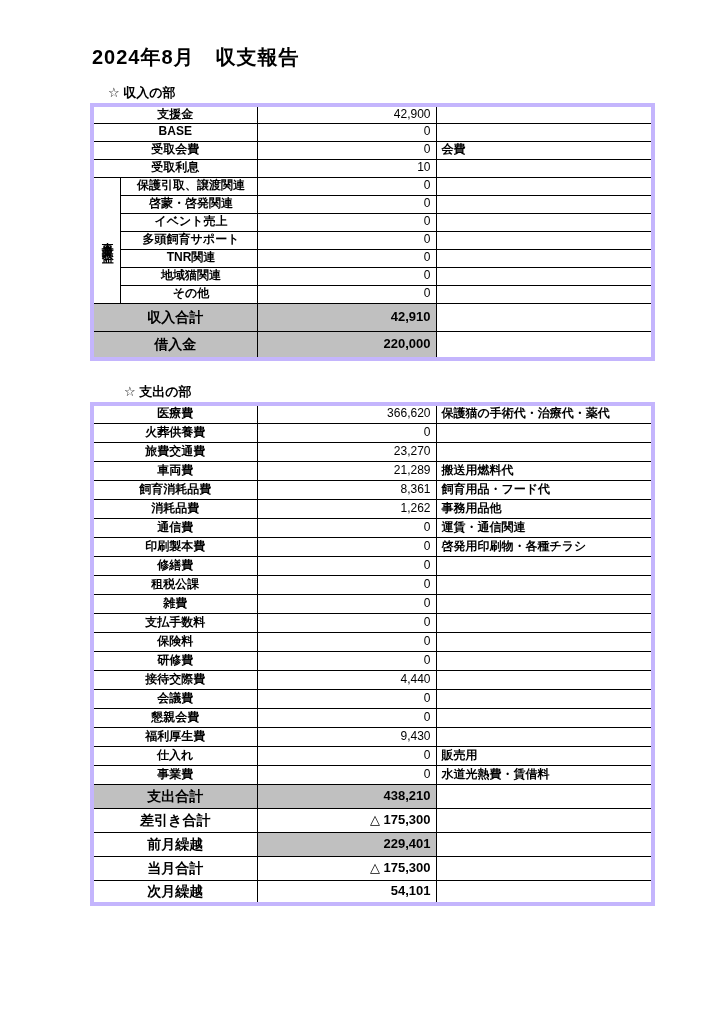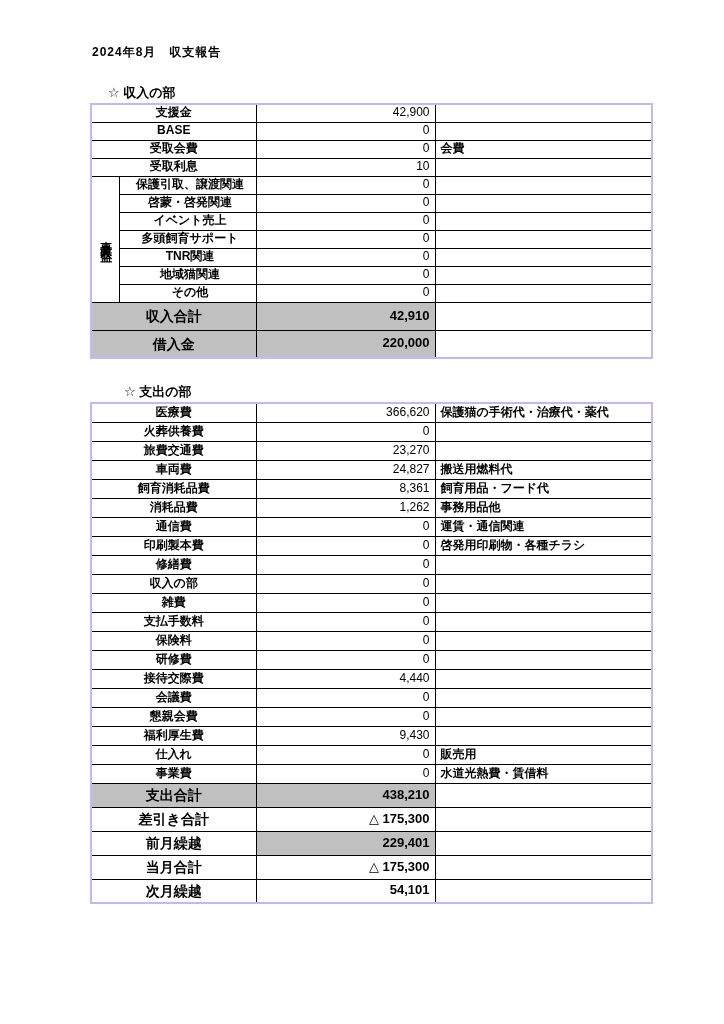--- a/index.html
+++ b/index.html
@@ -3,33 +3,33 @@
 <meta charset="utf-8">
 <style>
   html,body { margin:0; padding:0; }
   body {
     width:724px; height:1024px; position:relative;
     background:#ffffff; color:#000;
     font-family:"Liberation Sans","DejaVu Sans",sans-serif;
   }
   .page-title {
     position:absolute; left:92px; top:44px;
-    font-size:12px; font-weight:bold; letter-spacing:1px;
+    font-size:20px; font-weight:bold; letter-spacing:1px;
   }
   .section-title {
     position:absolute; left:88px;
     font-size:13px; font-weight:bold;
   }
   #income-section-title { top:84px;margin-left:20px; }
   #expense-section-title { top:383px;margin-left:36px; }
 
   table.report {
     position:absolute; left:90px;
     border-collapse:collapse; table-layout:fixed;
-    border:2px solid #c4b5fd;
+    border:4px solid #c4b5fd;
   }
   #income-table { top:103px; width:561px; }
   #expense-table { top:402px; width:561px; }
 
   td {
     border:1px solid #000; padding:0; overflow:hidden;
     white-space:nowrap; font-size:12px; line-height:1.15;
     vertical-align:middle;
   }
   tr.item-row    { height:18px; }
@@ -182,21 +182,21 @@
       </tr>
 
       <tr class="item-row">
         <td class="lbl">旅費交通費</td>
         <td class="val">23,270</td>
         <td class="note"></td>
       </tr>
 
       <tr class="item-row">
         <td class="lbl">車両費</td>
-        <td class="val">24,827</td>
+        <td class="val">21,289</td>
         <td class="note">搬送用燃料代</td>
       </tr>
 
       <tr class="item-row">
         <td class="lbl">飼育消耗品費</td>
         <td class="val">8,361</td>
         <td class="note">飼育用品・フード代</td>
       </tr>
 
       <tr class="item-row">
@@ -217,21 +217,21 @@
         <td class="note">啓発用印刷物・各種チラシ</td>
       </tr>
 
       <tr class="item-row">
         <td class="lbl">修繕費</td>
         <td class="val">0</td>
         <td class="note"></td>
       </tr>
 
       <tr class="item-row">
-        <td class="lbl">収入の部</td>
+        <td class="lbl">租税公課</td>
         <td class="val">0</td>
         <td class="note"></td>
       </tr>
 
       <tr class="item-row">
         <td class="lbl">雑費</td>
         <td class="val">0</td>
         <td class="note"></td>
       </tr>
 

